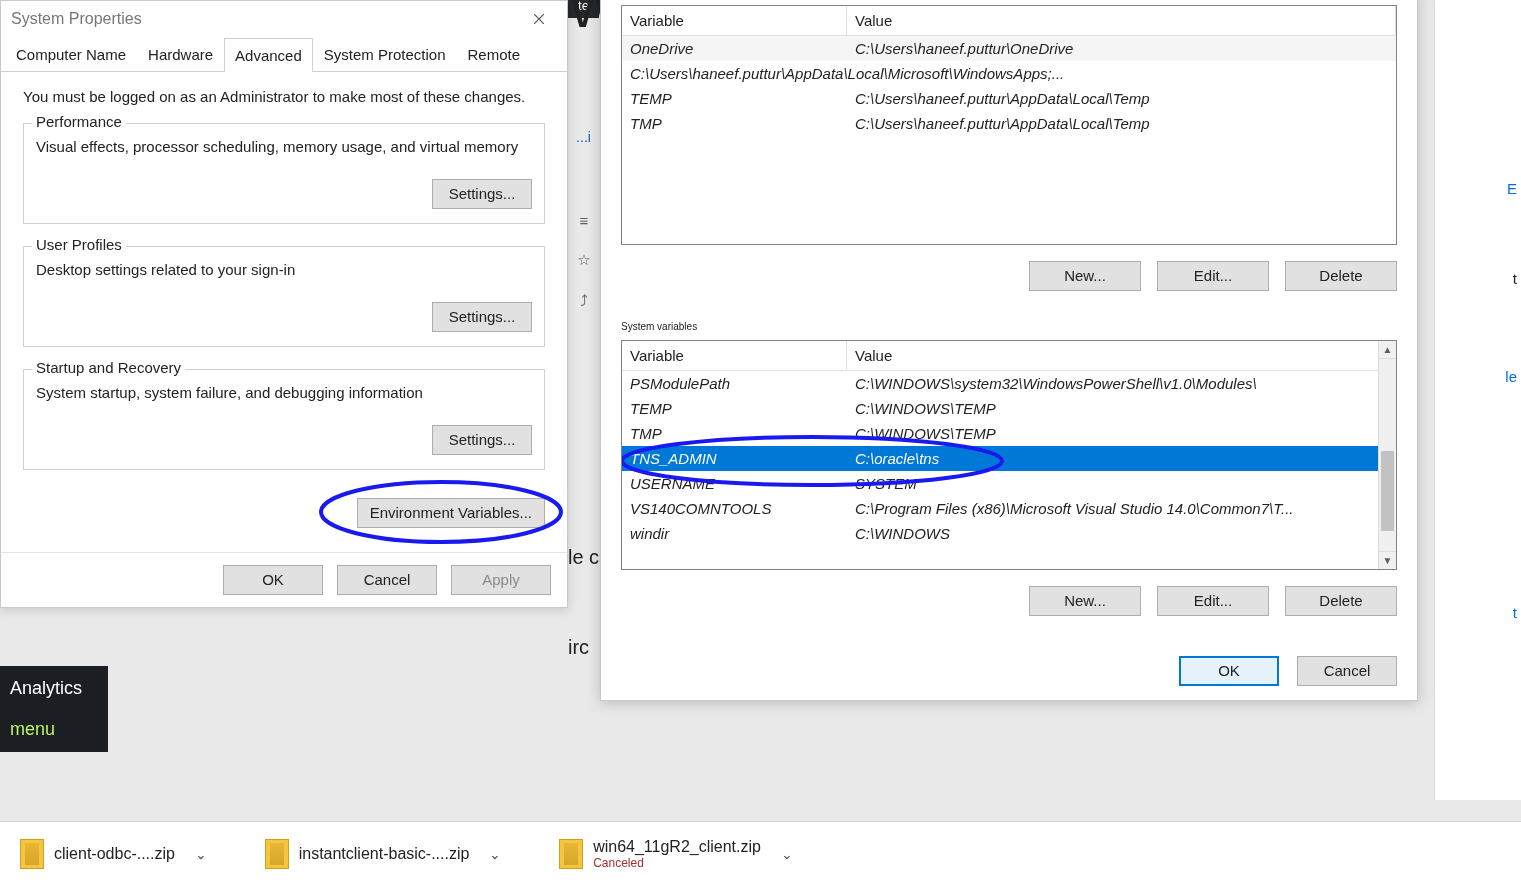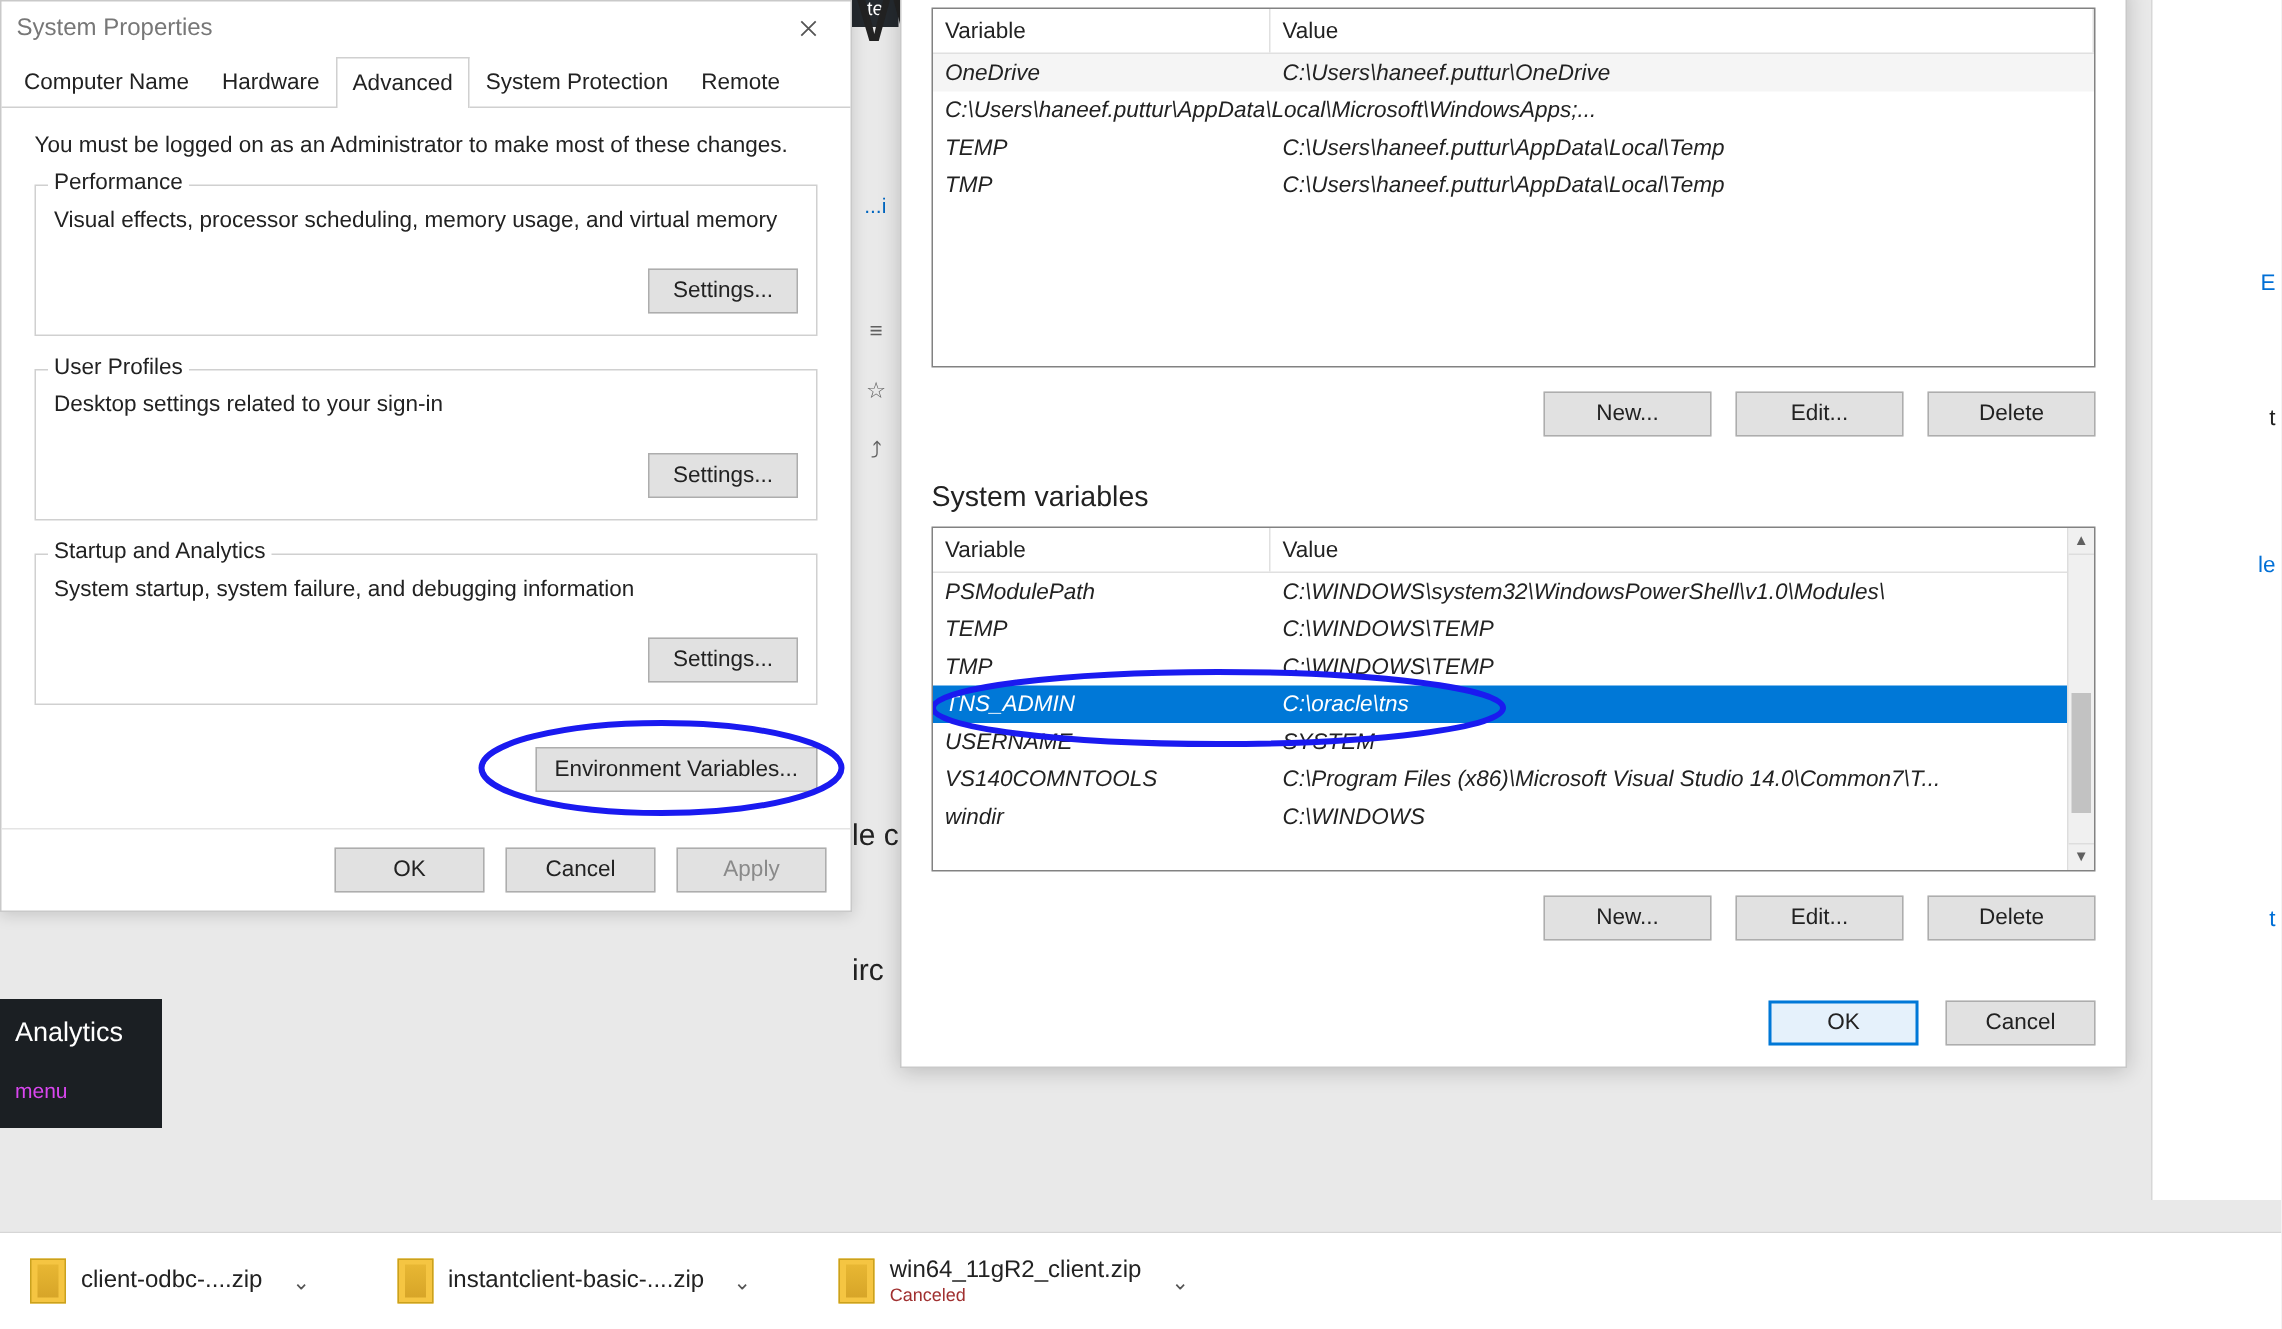--- a/index.html
+++ b/index.html
@@ -1,20 +1,20 @@
 <!DOCTYPE html>
 <html><head>
 <meta charset="utf-8">
 <style>
   html, body { margin: 0; padding: 0; font-family: "Segoe UI", Tahoma, sans-serif; font-size: 15px; color: #222; background: #f7f7f7; }
   .stage { position: relative; width: 1521px; height: 886px; overflow: hidden; background: #e9e9e9; }
   
   .sidebar { position: absolute; left: 0; top: 666px; width: 108px; height: 86px; background: #1b1f23; color: #fff; padding: 12px 10px; box-sizing: border-box; }
   .sidebar .analytics { font-size: 18px; margin-bottom: 20px; }
-  .sidebar .menu { font-size: 14px; color: #d946ef; }
+  .sidebar .menu { font-size: 18px; color: #bef264; }
 
   
   .sp-window { position: absolute; left: 0; top: 0; width: 566px; background: #fff; border: 1px solid #c9c9c9; box-shadow: 0 2px 10px rgba(0,0,0,.15); }
   .sp-title { display: flex; justify-content: space-between; align-items: center; padding: 6px 10px; color: #777; font-size: 16px;}
   .sp-title .close { width: 36px; height: 24px; display:flex;align-items:center;justify-content:center; color:#555; }
   .sp-title .close svg { width:12px;height:12px; }
   .tabs { display:flex; border-bottom:1px solid #d0d0d0; padding-left:4px; }
   .tab { padding:8px 10px; border:1px solid transparent; border-bottom:none; font-size:15px; color:#222; cursor:default; }
   .tab.active { border-color:#d0d0d0; background:#fff; position:relative; top:1px; }
   .sp-body { padding: 16px 22px 14px 22px; }
@@ -39,21 +39,21 @@
   .col-val { flex:1; }
   .ev-rows { }
   .ev-row { display:flex;font-style:italic; }
   .ev-row div { padding:4px 8px; font-size:15px; box-sizing:border-box; white-space:nowrap; overflow:hidden; text-overflow:ellipsis;}
   .ev-row .col-var { width:225px; }
   .ev-row .col-val { flex:1; }
   .ev-row.sel { background:#0078d7; color:#fff; }
   .ev-row.alt { background:#f5f5f5; }
   .ev-btns { display:flex; gap:16px; justify-content:flex-end; margin:16px 0 30px 0; }
   .ev-btns .win-btn { min-width:112px; }
-  .ev-section-label { font-size:19px; margin-bottom:8px; }
+  .ev-section-label { font-size:10px; margin-bottom:8px; }
   .ev-table.sys { height:230px; position:relative; }
   .ev-scroll { position:absolute; right:0; top:0; bottom:0; width:17px; background:#f0f0f0; border-left:1px solid #ddd; }
   .ev-scroll .arrow { height:17px; background:#f0f0f0; display:flex; align-items:center; justify-content:center; color:#606060; font-size:10px;}
   .ev-scroll .arrow.up { border-bottom:1px solid #ddd; }
   .ev-scroll .arrow.down { position:absolute; bottom:0; left:0; right:0; border-top:1px solid #ddd; }
   .ev-scroll .thumb { position:absolute; left:2px; right:2px; top:110px; height:80px; background:#c2c2c2;}
   .ev-footer { display:flex; gap:18px; justify-content:flex-end; margin-top:40px; }
 
   
   .right-strip { position:absolute; right:0; top:0; width:86px; height:800px; background:#fff; border-left:1px solid #d7d7d7;}
@@ -133,21 +133,21 @@
         <div class="btn-right"><span class="win-btn">Settings...</span></div>
       </div>
 
       <div class="group">
         <div class="group-title">User Profiles</div>
         <div class="group-desc">Desktop settings related to your sign-in</div>
         <div class="btn-right"><span class="win-btn">Settings...</span></div>
       </div>
 
       <div class="group">
-        <div class="group-title">Startup and Analytics</div>
+        <div class="group-title">Startup and Recovery</div>
         <div class="group-desc">System startup, system failure, and debugging information</div>
         <div class="btn-right"><span class="win-btn">Settings...</span></div>
       </div>
 
       <div class="env-row">
         <svg class="circ1" style="left:288px;top:-22px;" width="260" height="72">
           <ellipse cx="130" cy="36" rx="120" ry="30" stroke="#1a1af0" stroke-width="4" fill="none"></ellipse>
         </svg>
         <span class="win-btn" style="min-width:180px;">Environment Variables...</span>
       </div>

